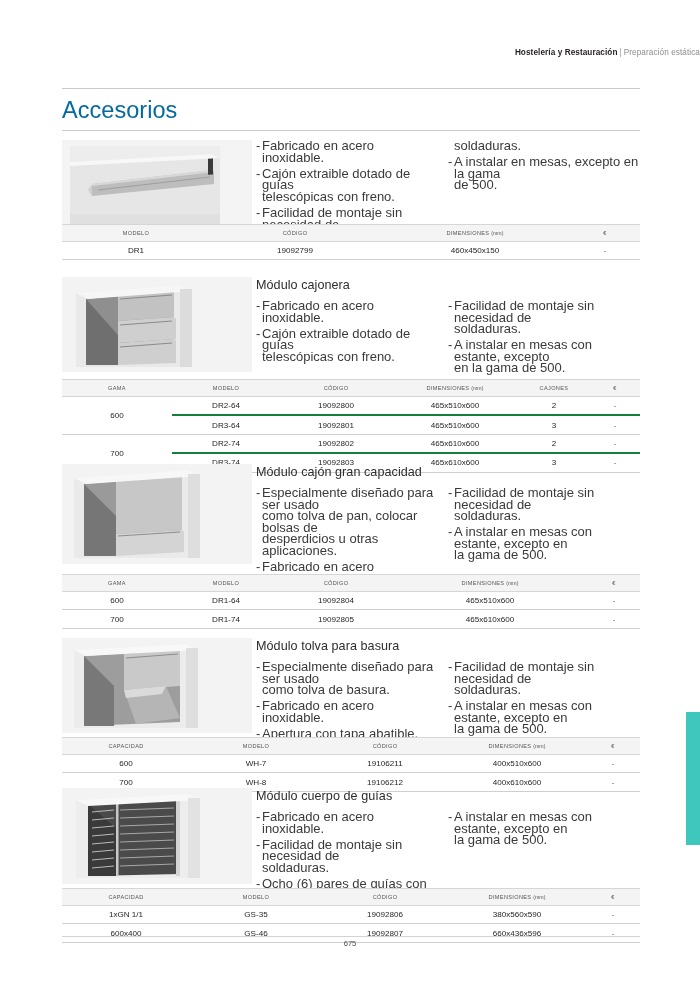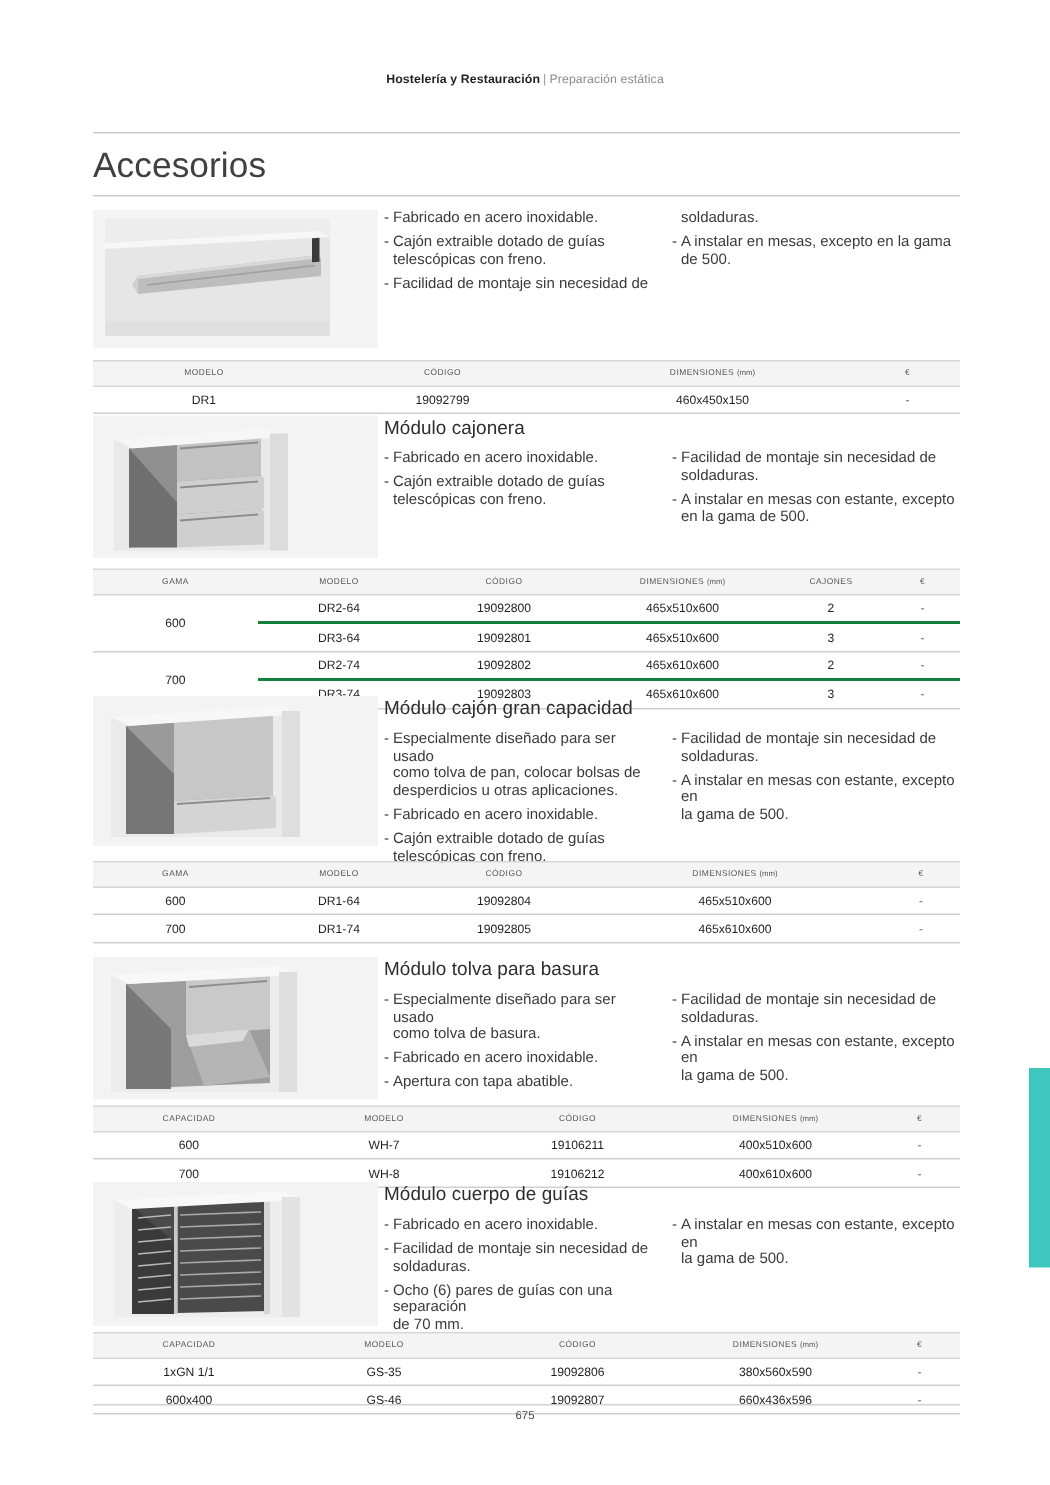--- a/index.html
+++ b/index.html
@@ -8,35 +8,35 @@
     background: #ffffff;
     font-family: "Liberation Sans", sans-serif;
     color: #231f20;
     overflow: hidden;
   }
   .page { position: relative; width: 700px; height: 990px; background:#fff; }
 
   
   .runhead {
     position: absolute; top: 48px; left: 0; width: 700px;
-    text-align: center; font-size: 8.2px; letter-spacing: .01em;
+    text-align: right; font-size: 8.2px; letter-spacing: .01em;
     white-space: nowrap;
   }
   .runhead .rh-bold { font-weight: 700; color: #231f20; }
   .runhead .rh-sep  { color: #9a9a9a; font-weight: 400; padding: 0 2px; }
   .runhead .rh-light{ color: #8b8b8b; font-weight: 400; }
 
   
   .title-rule-top {
     position: absolute; left: 62px; top: 88px; width: 578px;
     border-top: 1px solid #c9c9c9;
   }
   .page-title {
     position: absolute; left: 62px; top: 93px; width: 578px;
-    font-size: 23.5px; font-weight: 400; color: #404040;
+    font-size: 23.5px; font-weight: 400; color: #0369a1;
     letter-spacing: .002em; line-height: 34px;
   }
   .title-rule-bottom {
     position: absolute; left: 62px; top: 130px; width: 578px;
     border-top: 1px solid #c9c9c9;
   }
 
   
   .product { position: absolute; left: 62px; width: 578px; }
 
@@ -50,21 +50,21 @@
 
   .prod-text { position: absolute; left: 194px; top: 0; width: 384px; }
   .prod-name {
     font-size: 12.6px; font-weight: 400; color: #2d2d2d;
     line-height: 16px; margin-bottom: 7px; letter-spacing: .004em;
   }
   .bullets { display: flex; gap: 0; }
   .bul-col { width: 192px; padding-right: 12px; }
   .bul-col.right { width: 192px; padding-right: 0; }
   .bul {
-    font-size: 10px; line-height: 11.6px; color: #3a3a3a;
+    font-size: 13px; line-height: 11.6px; color: #3a3a3a;
     padding-left: 6px; position: relative; margin-bottom: 4.5px;
   }
   .bul::before {
     content: "-"; position: absolute; left: 0; top: 0; color: #3a3a3a;
   }
   .bul.cont { padding-left: 6px; }
   .bul.cont::before { content: ""; }
 
   
   table.spec {
@@ -141,21 +141,21 @@
           <div class="bul cont">telescópicas con freno.</div>
           <div class="bul">Facilidad de montaje sin necesidad de</div>
         </div>
         <div class="bul-col right">
           <div class="bul cont">soldaduras.</div>
           <div class="bul" style="margin-bottom:0">A instalar en mesas, excepto en la gama</div>
           <div class="bul cont">de 500.</div>
         </div>
       </div>
     </div>
-    <table class="spec" style="top:100px;">
+    <table class="spec" style="top:84px;">
       <colgroup>
           <col style="width:148px">
           <col style="width:170px">
           <col style="width:190px">
           <col style="width:70px">
         </colgroup>
       <thead>
           <tr>
         <th>MODELO</th>
         <th>CÓDIGO</th>

